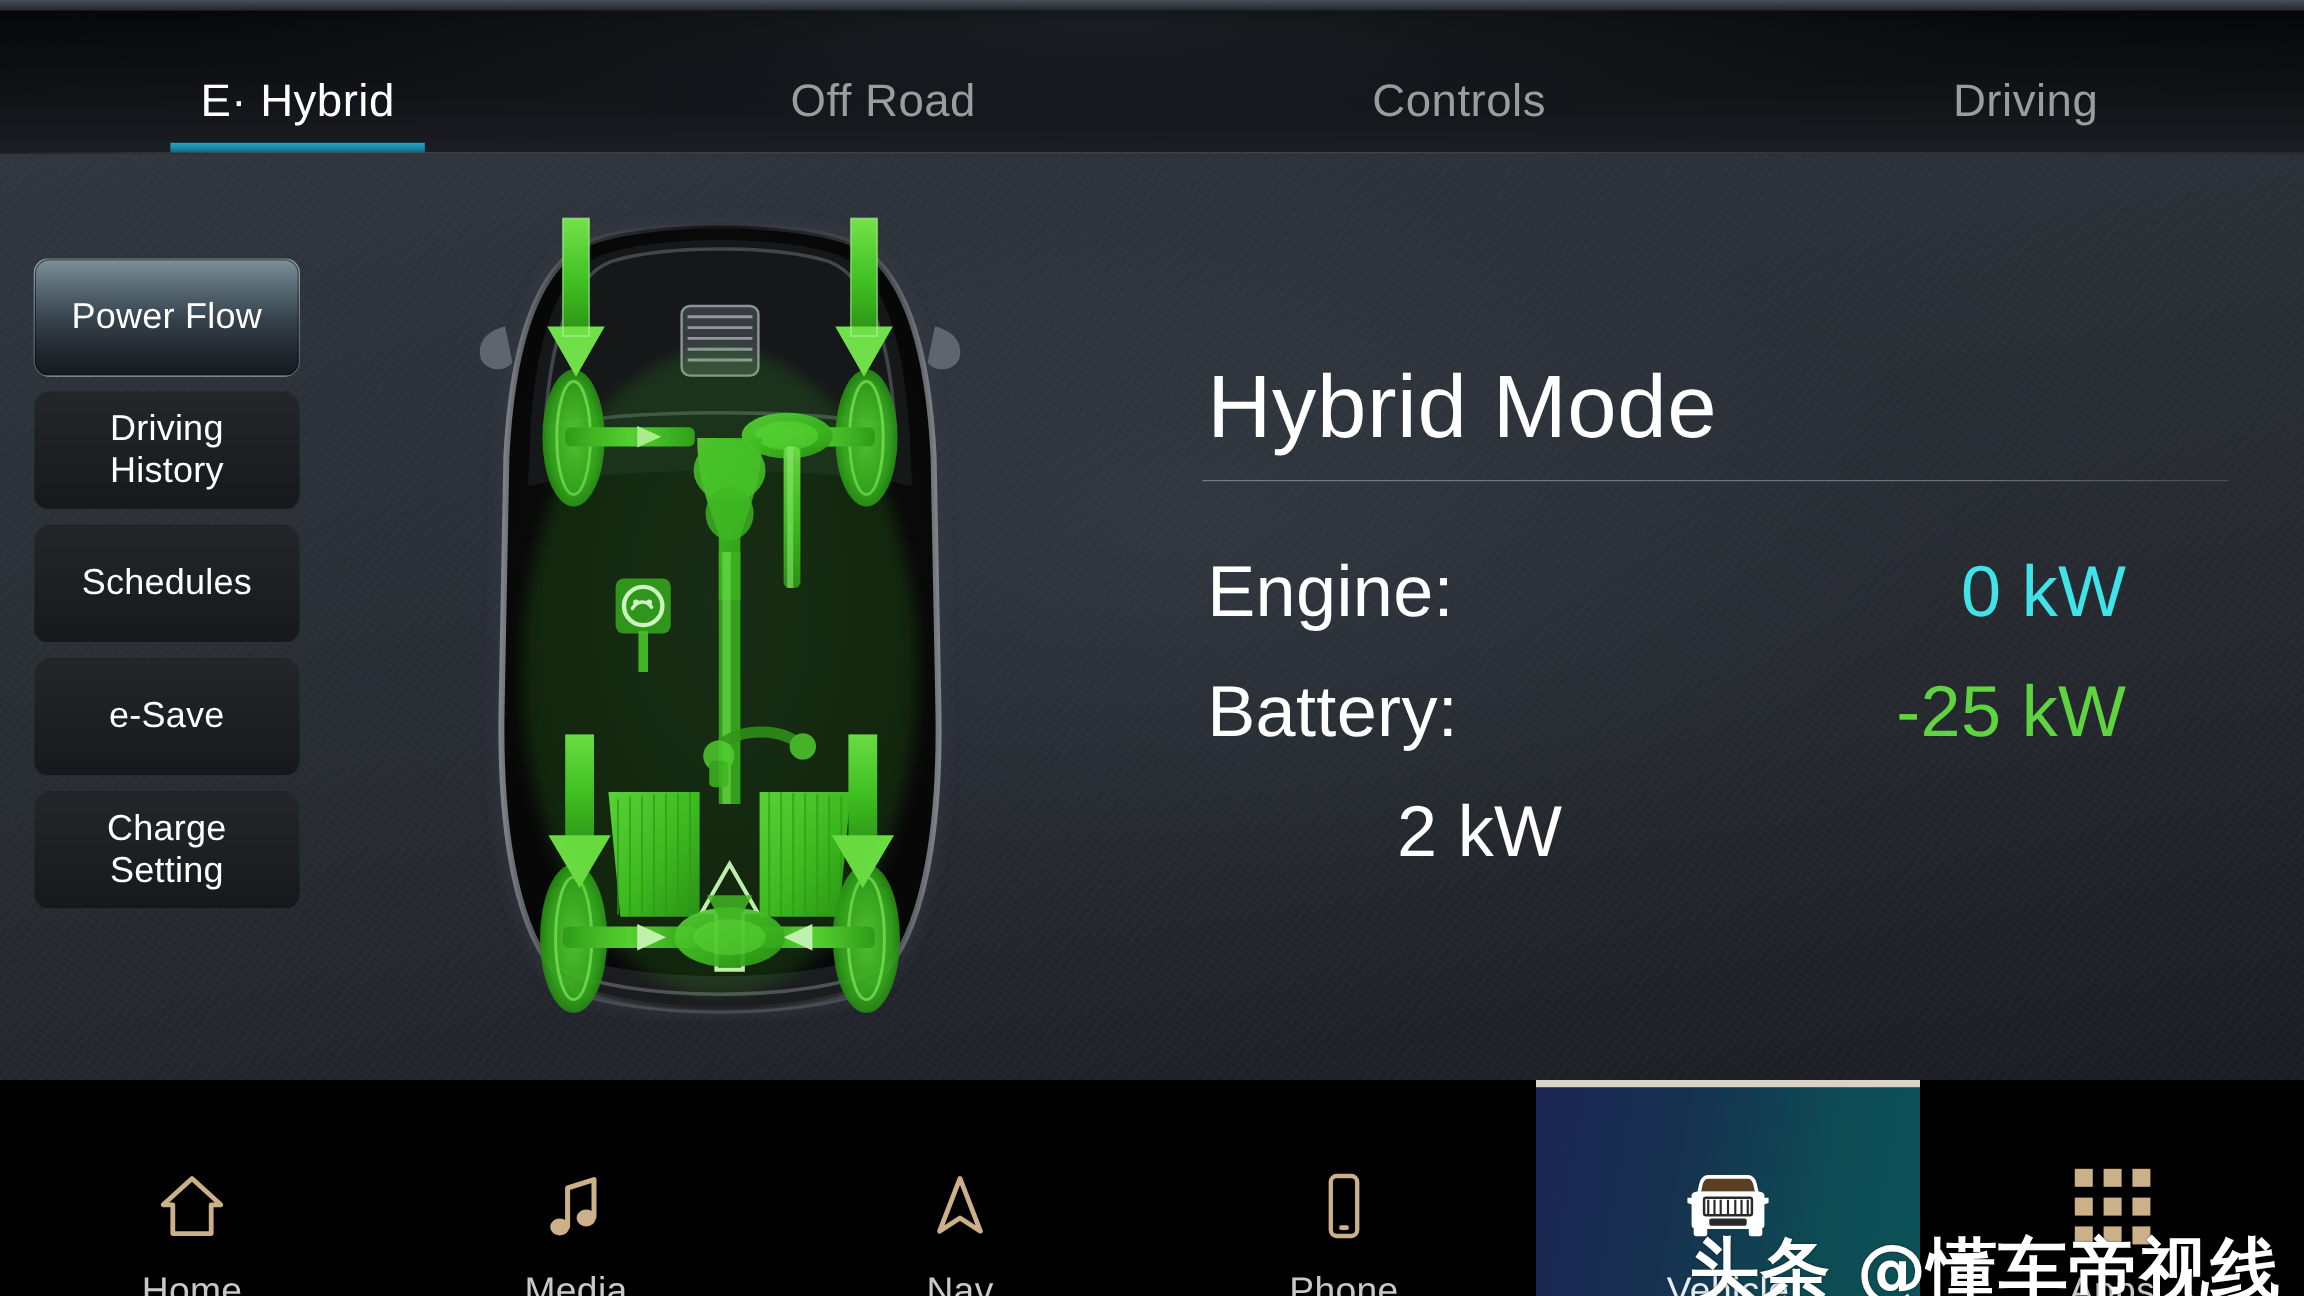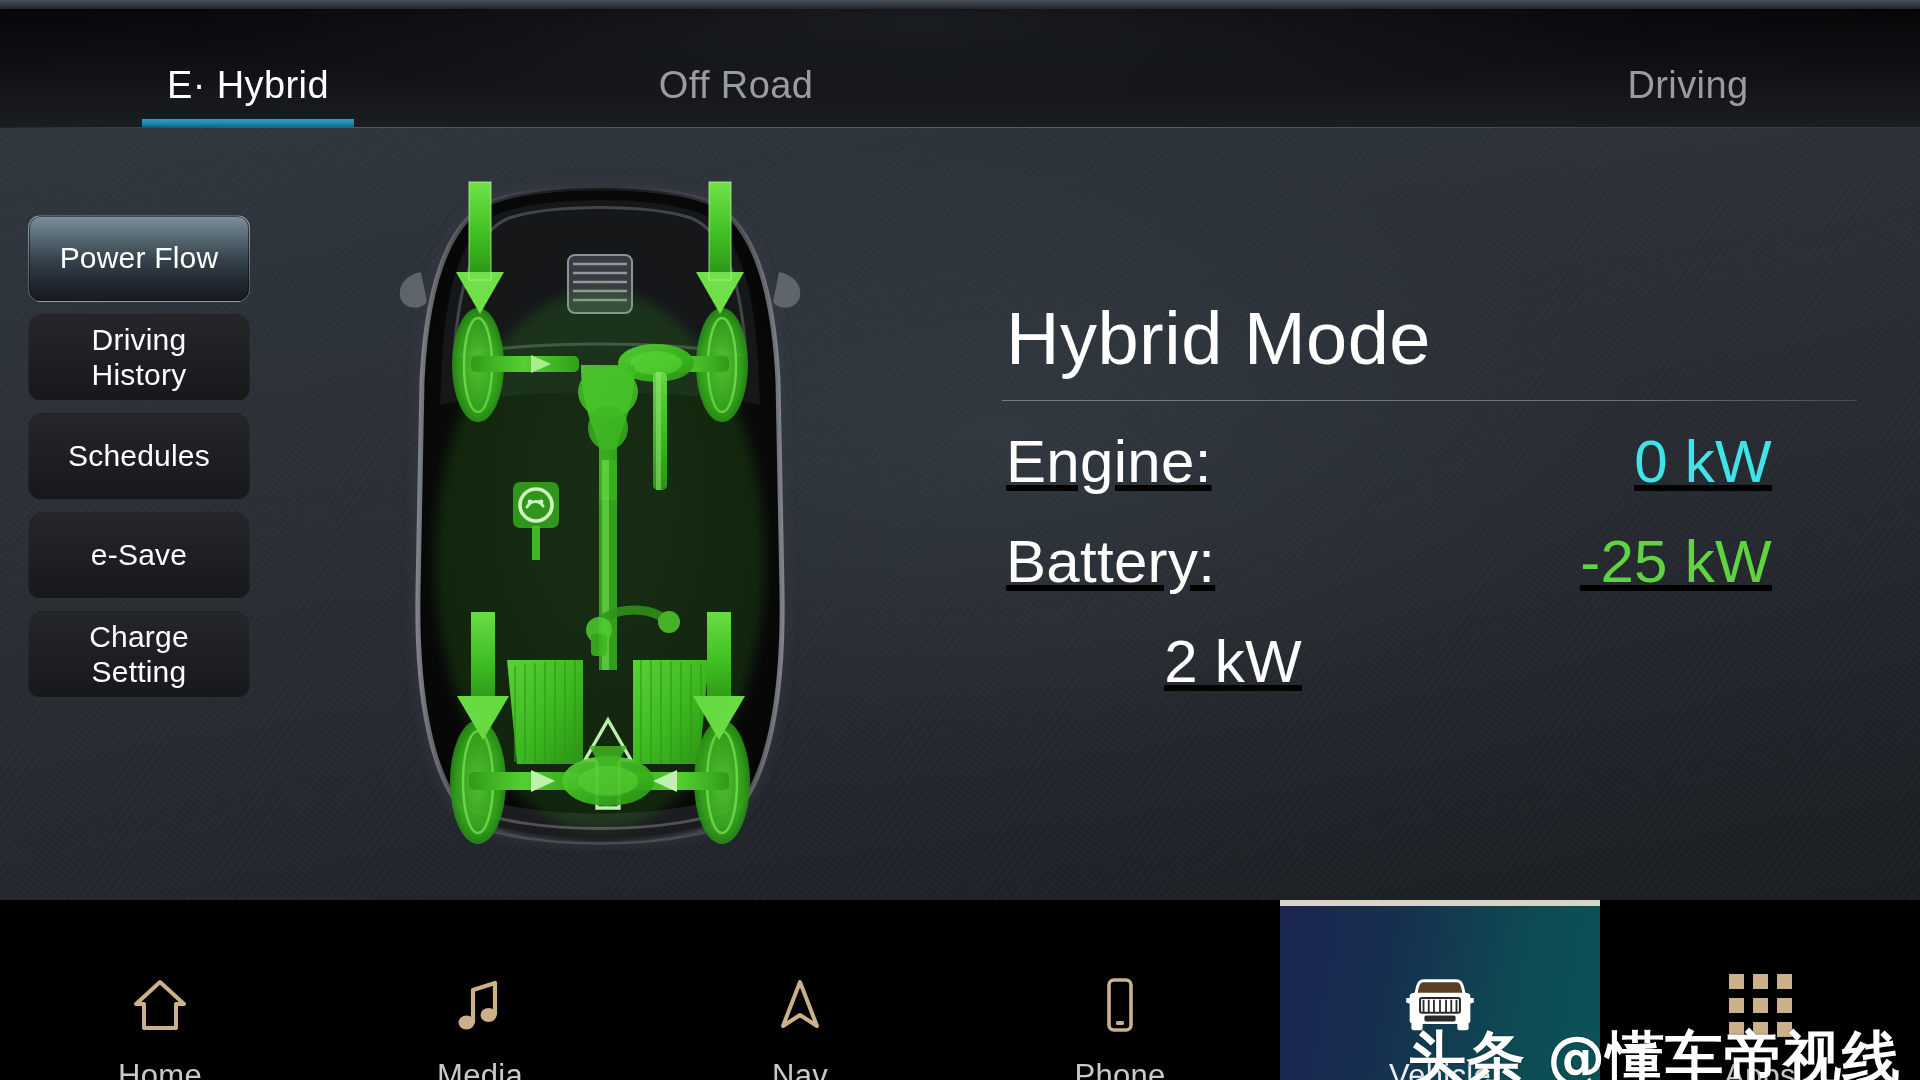--- a/index.html
+++ b/index.html
@@ -64,21 +64,21 @@
     pointer-events:none;
   }
 
   
   .sidebar{
     position:absolute; left:28px; top:215px;
     width:222px;
     display:flex; flex-direction:column; gap:12px;
   }
   .side-btn{
-    width:222px; height:87px;
+    width:222px; height:99px;
     border-radius:13px;
     background:linear-gradient(180deg,#24262a 0%,#1d1f22 50%,#17181b 100%);
     border:1px solid rgba(255,255,255,.045);
     display:flex; align-items:center; justify-content:center;
     color:#ffffff; font-size:30px; line-height:1.16; text-align:center;
     letter-spacing:.2px;
   }
   .side-btn.active{
     background:linear-gradient(180deg,#7f9199 0%,#5b6d78 22%,#35424c 52%,#20272e 80%,#171b20 100%);
     border:1px solid rgba(190,205,215,.38);
@@ -100,23 +100,22 @@
   .info-title{
     font-size:74px; font-weight:400; color:#ffffff; letter-spacing:.5px;
     line-height:1.05; padding-left:4px;
   }
   .info-rule{
     margin-top:22px; width:855px; height:1px;
     background:linear-gradient(90deg,rgba(175,180,186,.55) 0%, rgba(175,180,186,.5) 75%, rgba(175,180,186,.22) 100%);
   }
   .info-rows{ margin-top:26px; }
   .info-row{
-    display:flex; align-items:flex-start; justify-content:flex-start;
+    display:flex; align-items:flex-end; justify-content:flex-start;
     height:100px;
-    text-decoration:underline;
   }
   .info-label{
     width:470px; flex:0 0 470px;
     font-size:60px; color:#ffffff; letter-spacing:.3px; padding-left:4px;
   }
   .info-value{
     flex:0 0 auto; width:300px; text-align:right;
     font-size:60px; letter-spacing:.3px;
   }
   .v-cyan{ color:#3fe3e8; }
@@ -179,20 +178,23 @@
   <div class="top-strip"></div>
 
   <div class="tabbar">
     <div class="tabbar-sheen"></div>
 
     <div class="tab active" style="left:0px;width:496px;">
       <span>E· Hybrid</span>
     </div>
     <div class="tab" style="left:496px;width:480px;">
       <span>Off Road</span>
+    </div>
+    <div class="tab" style="left:976px;width:480px;">
+      <span>Controls</span>
     </div>
     <div class="tab" style="left:1456px;width:464px;">
       <span>Driving</span>
     </div>
   </div>
   <div class="tab-underline"></div>
   <div class="tabbar-hairline"></div>
 
   <div class="body-area">
     <div class="body-noise"></div>

